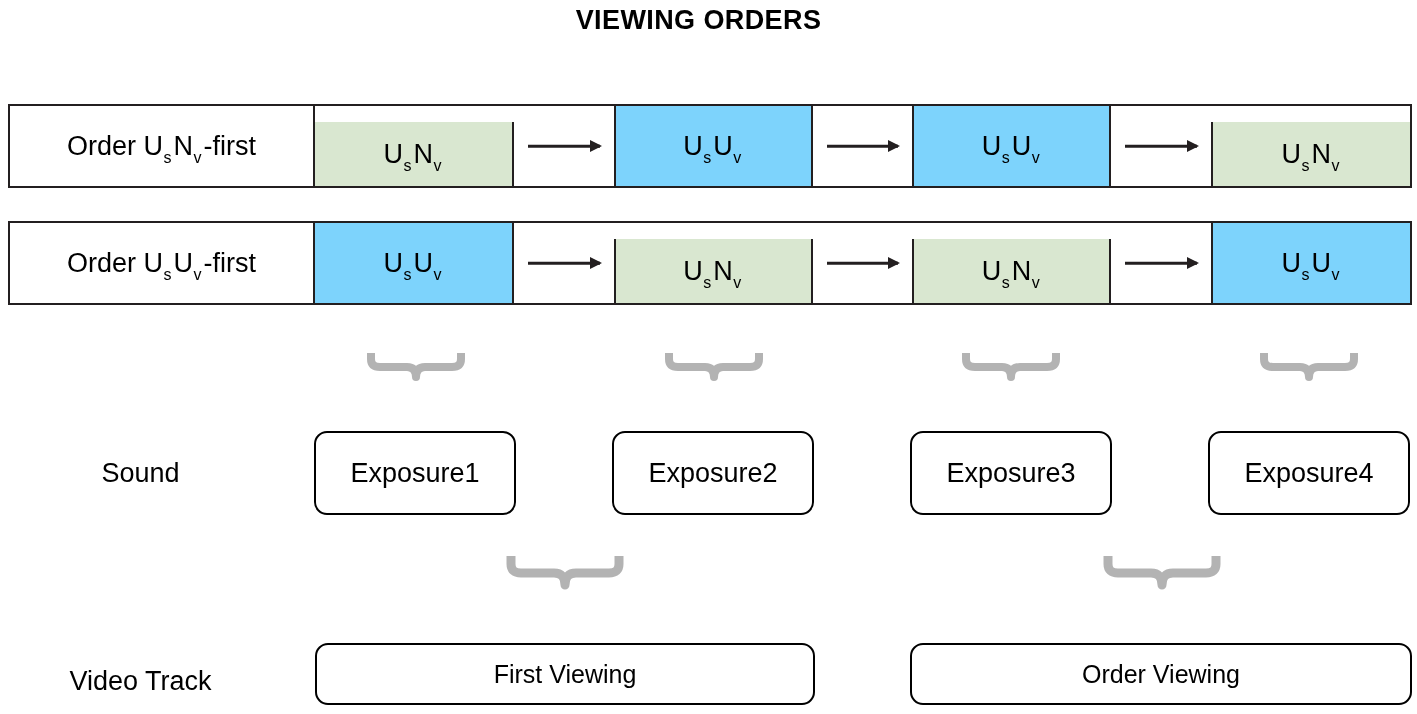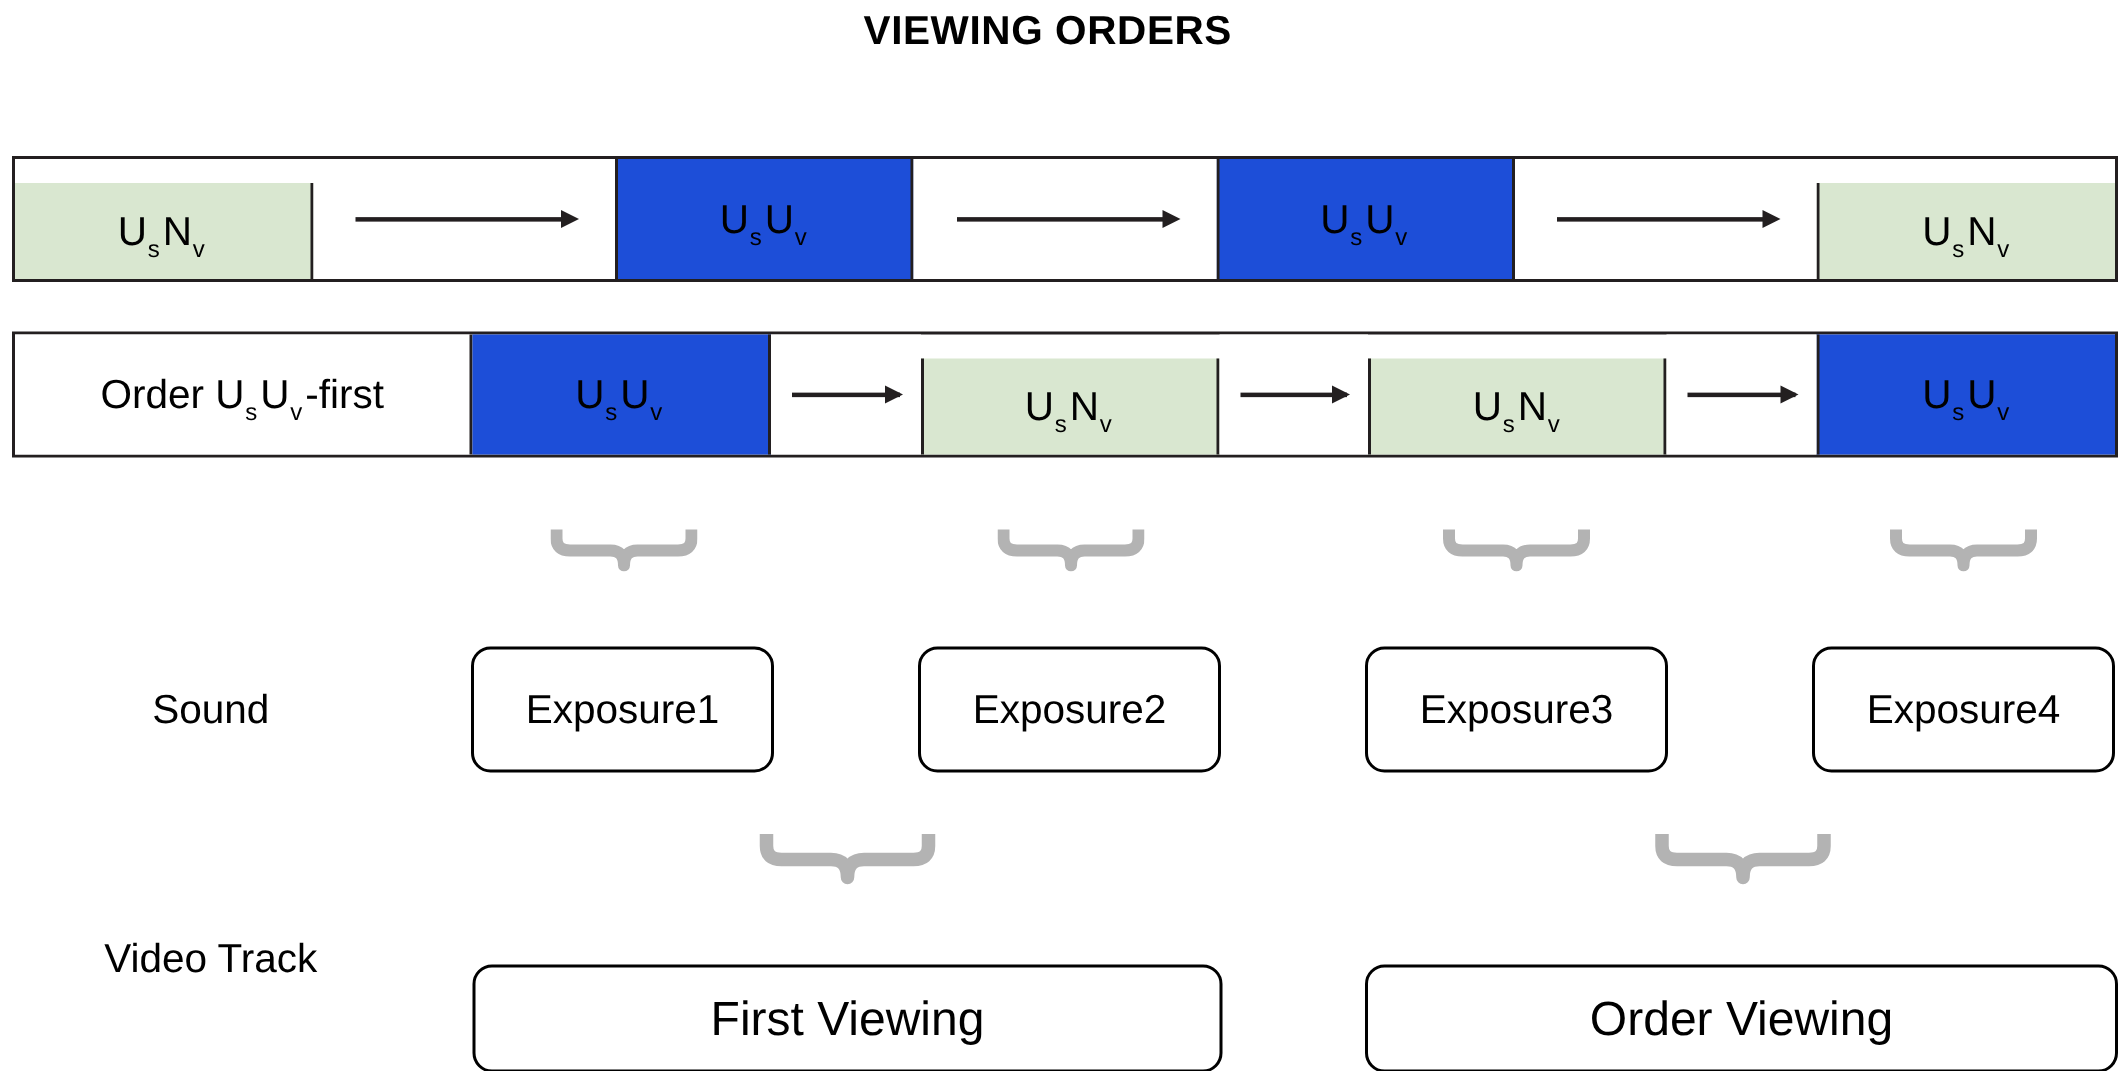--- a/index.html
+++ b/index.html
@@ -63,21 +63,21 @@
     display: flex;
     align-items: center;
     justify-content: center;
     font-size: 27px;
     border-left: 2.5px solid #231f20;
     border-right: 2.5px solid #231f20;
   }
   .cond-cell.first-cell { border-left: none; }
   .cond-cell.last-cell  { border-right: none; }
   .cond-cell.green  { background: #d9e7d0; margin-top: 16px; }
-  .cond-cell.orange { background: #1d4ed8; }
+  .cond-cell.orange { background: #7dd3fc; }
 
   .arrow-gap {
     flex: 1 1 auto;
     position: relative;
     background: #ffffff;
   }
   .arrow-gap .arrow-line {
     position: absolute;
     left: 14%;
     right: 14%;
@@ -137,61 +137,66 @@
     flex-direction: row;
     align-items: center;
     justify-content: center;
     font-size: 27px;
     line-height: 31px;
   }
 
   
   .viewing-box {
     position: absolute;
-    height: 72px;
+    height: 62px;
     top: 643px;
     border: 2.5px solid #000000;
     border-radius: 13px;
     box-sizing: border-box;
     background: #ffffff;
     display: flex;
     align-items: center;
     justify-content: center;
-    font-size: 32px;
+    font-size: 25px;
   }
   #viewing-box-0 { left: 315px; width: 500px; }
   #viewing-box-1 { left: 910px; width: 502px; }
 
   
   .side-label {
     position: absolute;
     font-size: 27px;
     text-align: center;
     white-space: nowrap;
   }
   #sound-label {
     left: 0;
     width: 281px;
     top: 458px;
     line-height: 31px;
   }
   #video-track-label {
     left: 0;
     width: 281px;
-    top: 624px;
+    top: 666px;
     line-height: 31px;
   }
 </style>
 </head>
 <body>
 
 <div id="diagram-title">VIEWING ORDERS</div>
 
 <div class="order-row" id="order-row-0">
 
+  <div class="row-label">
+    <span class="formula">
+      <span class="base">Order </span><span class="base">U</span><sub>s</sub><span class="base">N</span><sub>v</sub><span class="base">-first</span>
+    </span>
+  </div>
 
   <div class="cond-cell green first-cell">
     <span class="formula">
       <span class="base">U</span><sub>s</sub><span class="base">N</span><sub>v</sub>
     </span>
   </div>
 
   <div class="arrow-gap">
     <div class="arrow-line"></div>
     <div class="arrow-head"></div>

